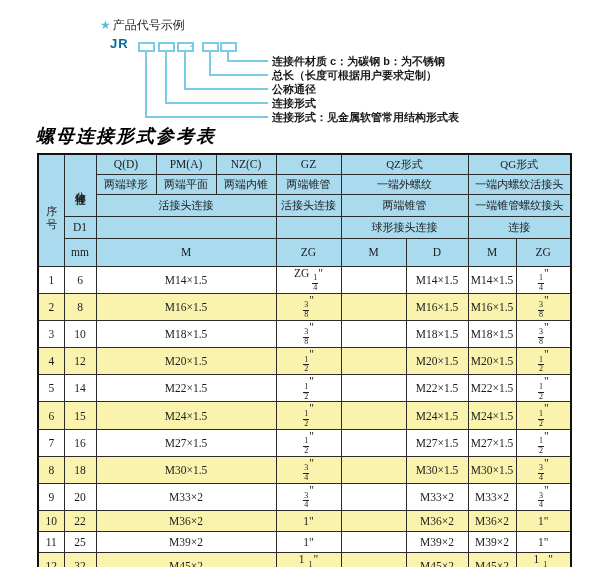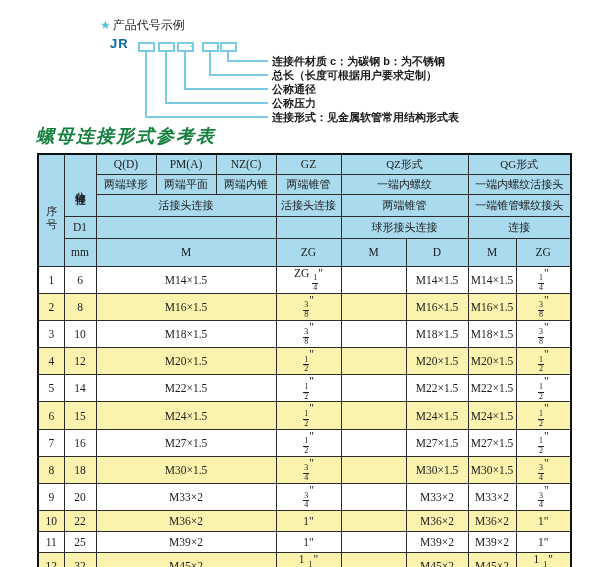--- a/index.html
+++ b/index.html
@@ -12,21 +12,21 @@
   .star-line .star{color:#57bede;margin-right:2px;}
   .jr{position:absolute;left:110px;top:36px;font-size:13px;font-weight:bold;color:#0369a1;letter-spacing:1px;}
   .cbox{position:absolute;top:42px;width:13px;height:6px;border:2px solid #7accе4;border:2px solid #7acce4;background:#fff;}
   .dash{position:absolute;left:190px;top:38px;color:#7acce4;font-weight:bold;font-size:13px;}
   .vl{position:absolute;width:2px;background:#7acce4;}
   .hl{position:absolute;height:2px;background:#7acce4;}
   .dlabel{position:absolute;left:272px;height:14px;line-height:14px;font-size:11px;font-weight:bold;color:#1b1b1b;white-space:nowrap;}
   
   .tbl-title{
     position:absolute;left:36px;top:124px;font-size:18px;font-weight:bold;font-style:italic;
-    font-family:"Liberation Serif",serif;letter-spacing:2px;color:#15803d;
+    font-family:"Liberation Serif",serif;letter-spacing:2px;color:#000000;
   }
   
   table{
     position:absolute;left:37px;top:153px;width:533px;
     border-collapse:collapse;table-layout:fixed;
     border:2px solid #111;
     font-family:"Liberation Serif",serif;
   }
   td,th{
     border:1px solid #2b2b2b;text-align:center;vertical-align:middle;
@@ -71,21 +71,21 @@
 
 <div class="hl" style="left:145px;top:116px;width:123px"></div>
 <div class="hl" style="left:165px;top:102px;width:103px"></div>
 <div class="hl" style="left:184px;top:88px;width:84px"></div>
 <div class="hl" style="left:209px;top:74px;width:59px"></div>
 <div class="hl" style="left:227px;top:60px;width:41px"></div>
 
 <div class="dlabel" style="top:54px">连接件材质  c：为碳钢  b：为不锈钢</div>
 <div class="dlabel" style="top:68px">总长（长度可根据用户要求定制）</div>
 <div class="dlabel" style="top:82px">公称通径</div>
-<div class="dlabel" style="top:96px">公称压力</div>
+<div class="dlabel" style="top:96px">连接形式</div>
 <div class="dlabel" style="top:110px">连接形式：见金属软管常用结构形式表</div>
 
 <div class="tbl-title">螺母连接形式参考表</div>
 
 <table>
   <colgroup>
     <col style="width:26px">
       <col style="width:32px">
     <col style="width:60px">
       <col style="width:60px">
@@ -109,21 +109,21 @@
       <th class="code">NZ(C)</th>
       <th class="code">GZ</th>
       <th colspan="2">QZ形式</th>
       <th colspan="2">QG形式</th>
     </tr>
     <tr class="hr2">
       <th>两端球形</th>
       <th>两端平面</th>
       <th>两端内锥</th>
       <th>两端锥管</th>
-      <th colspan="2">一端内螺纹</th>
+      <th colspan="2">一端外螺纹</th>
       <th colspan="2">一端内螺纹活接头</th>
     </tr>
     <tr class="hr3">
       <th colspan="3">活接头连接</th>
       <th>活接头连接</th>
       <th colspan="2">两端锥管</th>
       <th colspan="2">一端锥管螺纹接头</th>
     </tr>
     <tr class="hr4">
       <th class="code">D1</th>

